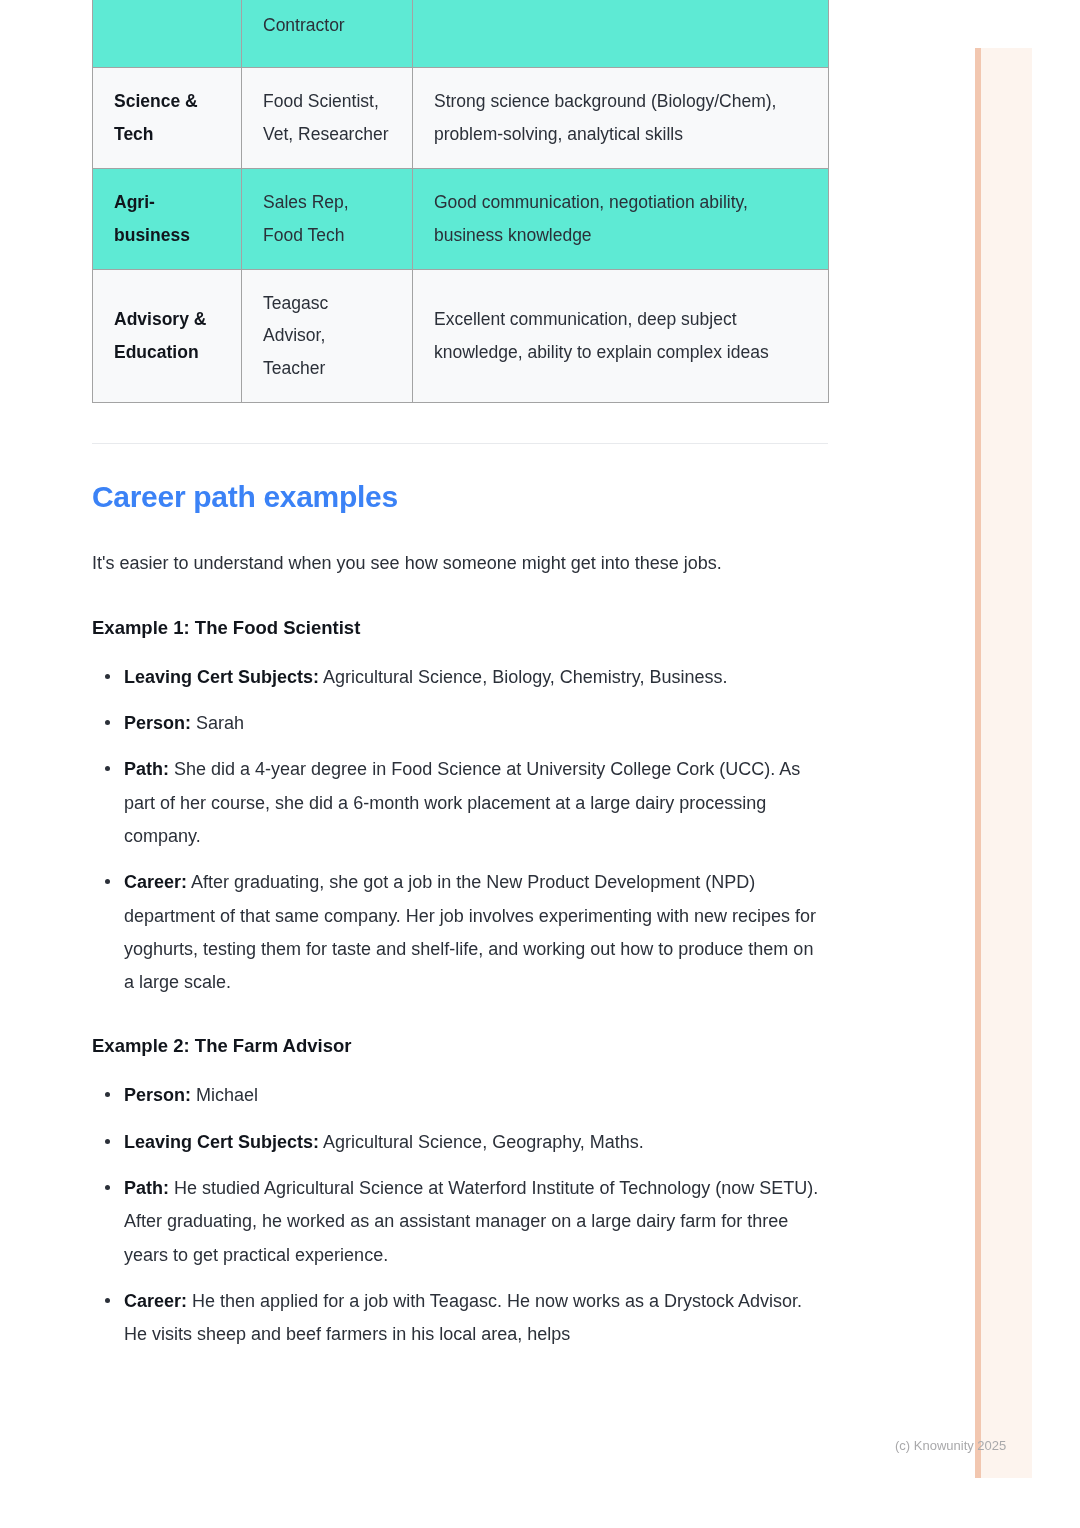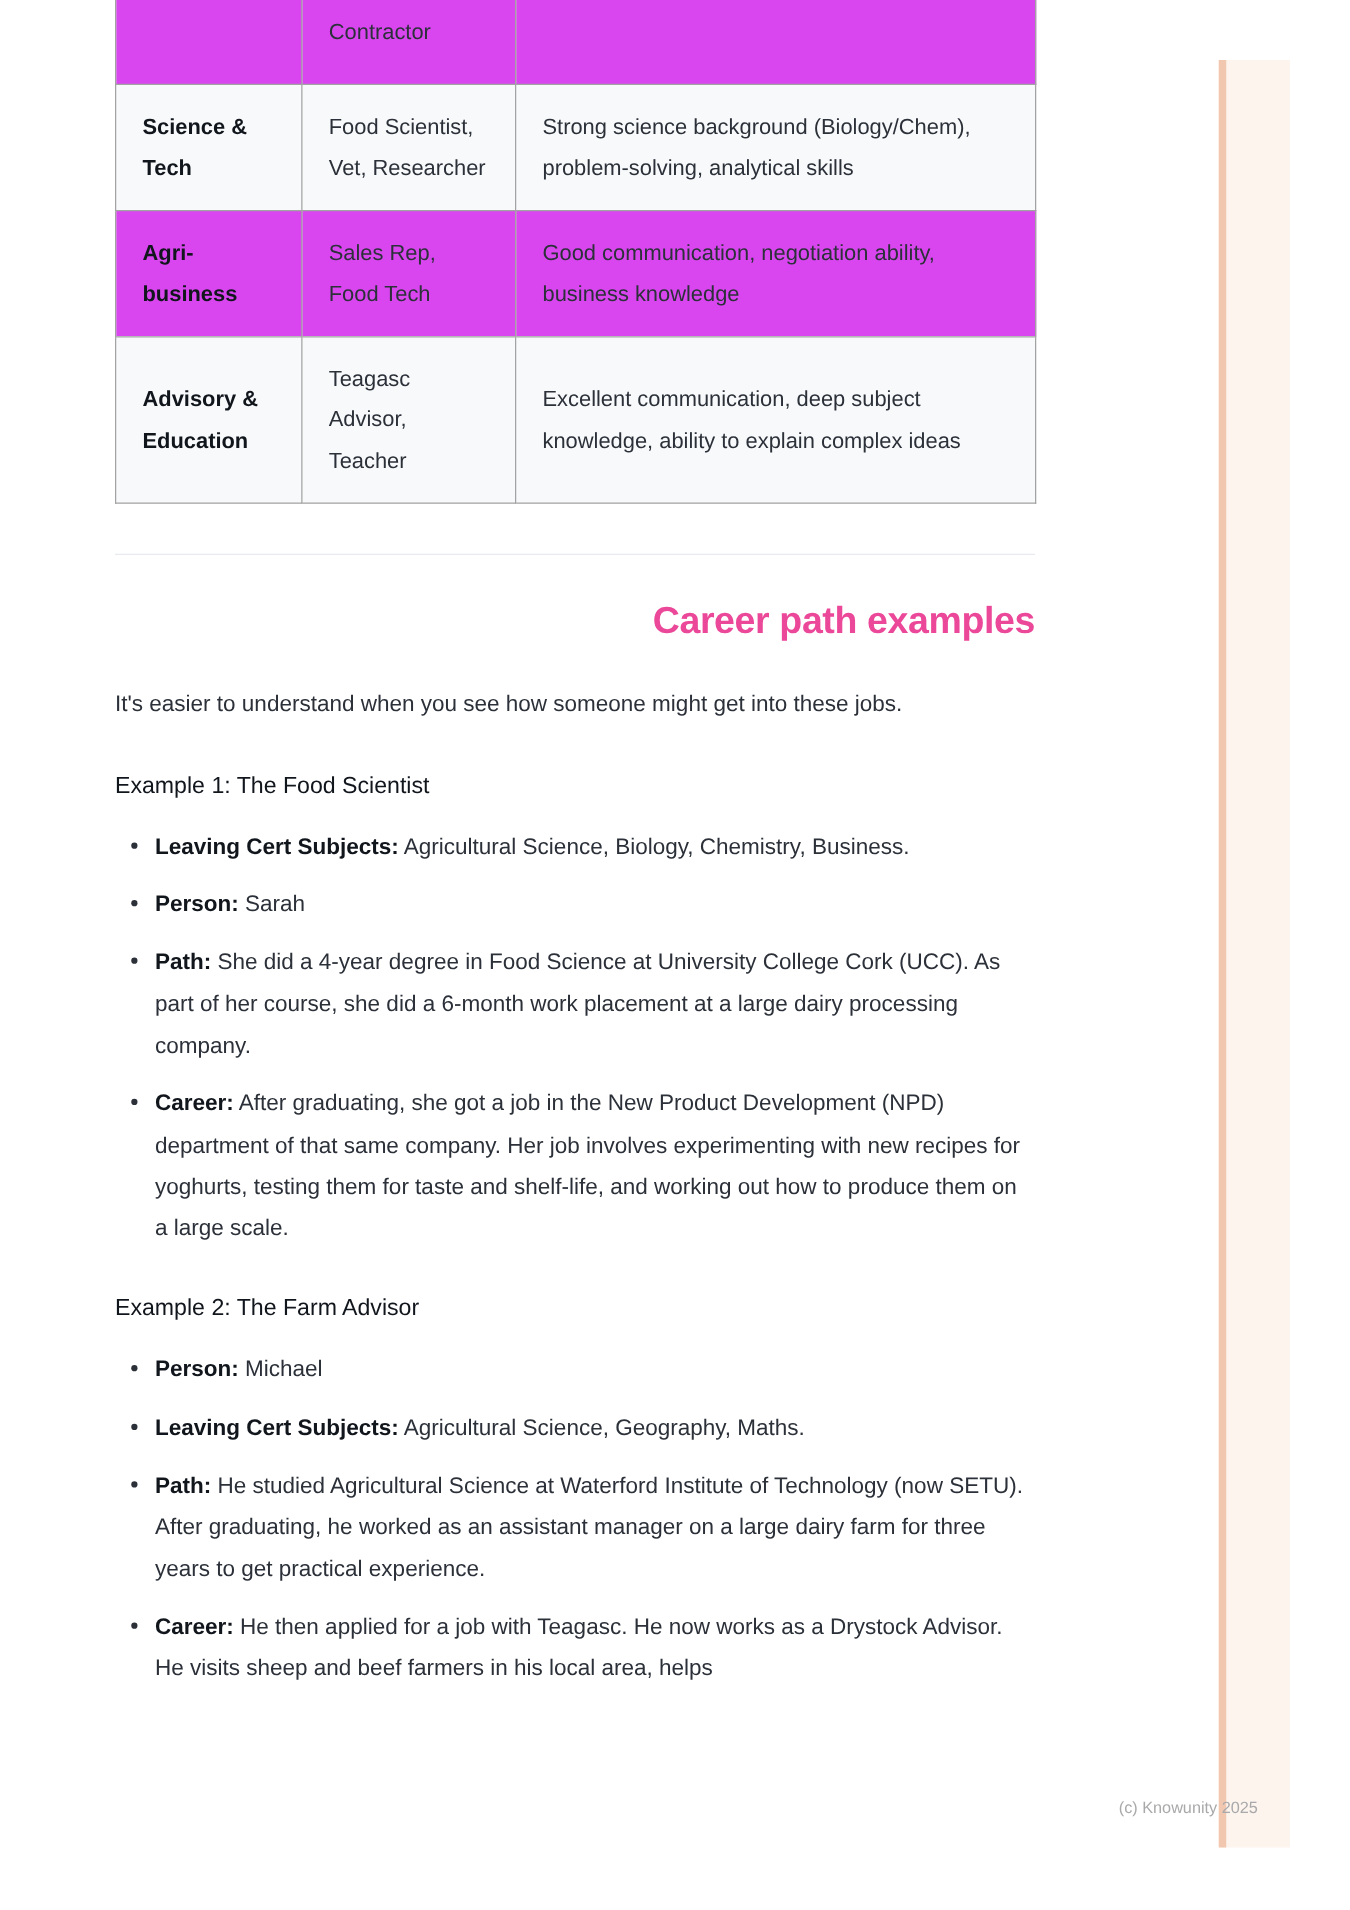--- a/index.html
+++ b/index.html
@@ -54,21 +54,21 @@
     padding: 17px 21px;
     vertical-align: middle;
     font-size: 17.5px;
     line-height: 1.88;
     color: #2b3039;
   }
   .careers-table col.c1 { width: 149px; }
   .careers-table col.c2 { width: 171px; }
   .careers-table col.c3 { width: 416px; }
   .careers-table tr.shaded td { background: #f8f9fa; }
-  .careers-table tr.plain td { background: #d946ef; }
+  .careers-table tr.plain td { background: #5eead4; }
   .careers-table td.cat {
     font-weight: bold;
     color: #11151c;
   }
   
   .clip-row td {
     padding-top: 0;
     padding-bottom: 17px;
     border-top: none;
     height: 50px;
@@ -77,40 +77,39 @@
   
   .divider {
     height: 1px;
     background: #e8eaed;
     margin: 40px 0 0 0;
     width: 736px;
   }
 
   
   h2.section-heading {
-    color: #ec4899;
+    color: #3b82f6;
     font-size: 30px;
     font-weight: bold;
     letter-spacing: -0.3px;
     margin: 36px 0 0 0;
-    text-align: right;
   }
 
   
   p.body-text {
     font-size: 18px;
     line-height: 1.92;
     color: #2b3039;
     text-align: justify;
     margin: 32px 0 0 0;
   }
 
   h3.example-heading {
     font-size: 18.5px;
-    font-weight: normal;
+    font-weight: bold;
     color: #11151c;
     margin: 36px 0 0 0;
   }
 
   
   ul.bullets {
     list-style: none;
     margin: 22px 0 0 0;
     padding: 0;
   }

